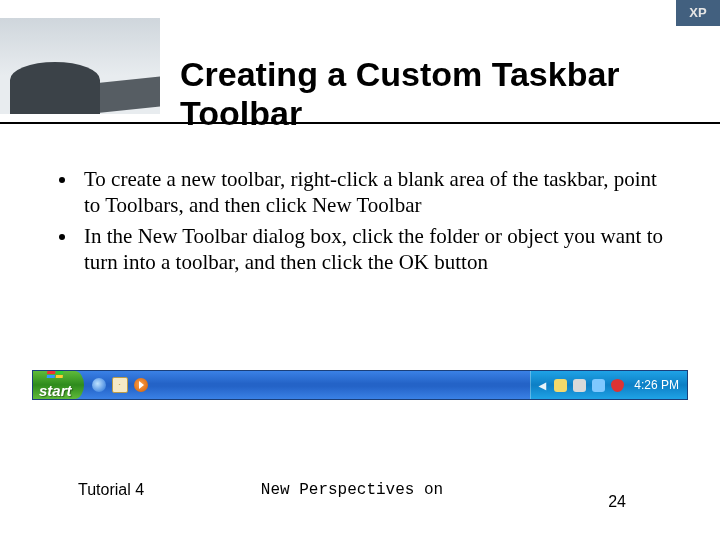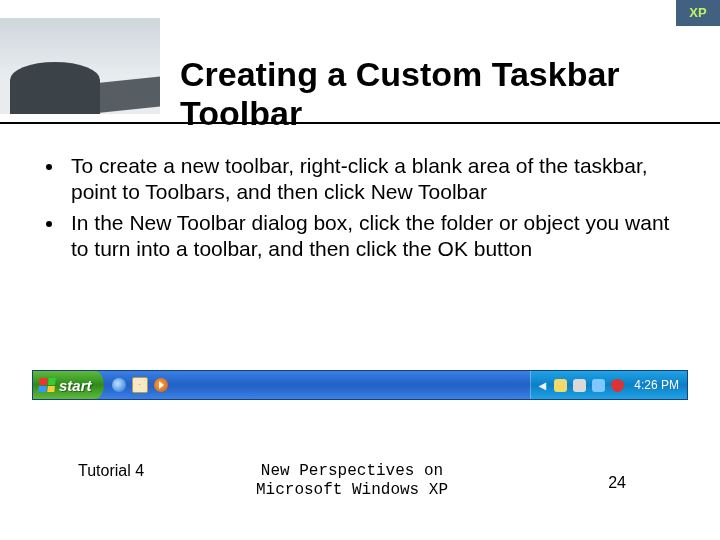--- a/index.html
+++ b/index.html
@@ -43,21 +43,21 @@
     width: 72px; height: 30px;
     background: #565d63;
     transform: skewY(-6deg);
     transform-origin: left bottom;
   }
   .xp-tab {
     position: absolute;
     top: 0; right: 0;
     width: 44px; height: 26px;
     background: #42607f;
-    color: #bef264;
+    color: #e5e5e5;
     font: bold 13px Arial;
     text-align: center;
     line-height: 26px;
   }
   .title {
     position: absolute;
     left: 180px;
     top: 55px;
     right: 20px;
     font-size: 34px;
@@ -72,23 +72,24 @@
   }
 
   
   .body-area {
     position: absolute;
     top: 150px;
     left: 32px;
     right: 30px;
   }
   ul.bullets {
-    margin: 3px;
+    margin: 16px;
     padding: 0 0 0 30px;
     list-style: disc;
+    font-family: Liberation Serif, serif;
   }
   ul.bullets li {
     font-size: 21px;
     line-height: 1.25;
     margin-bottom: 4px;
     padding-left: 6px;
   }
 
   
   .taskbar {
@@ -110,20 +111,21 @@
     align-items: center;
     padding: 0 12px 0 6px;
     background: linear-gradient(#5fbb3a 0%, #2e8b1d 50%, #5fbb3a 100%);
     border-top-right-radius: 10px 15px;
     border-bottom-right-radius: 10px 15px;
     font-style: italic;
     font-weight: bold;
     font-size: 15px;
     gap: 4px;
     text-shadow: 1px 1px 1px rgba(0,0,0,.4);
+    flex-direction: column;
   }
   .win-flag {
     width: 16px; height: 14px;
     display: grid;
     grid-template-columns: 1fr 1fr;
     grid-template-rows: 1fr 1fr;
     gap: 1px;
     transform: skewX(-6deg);
   }
   .win-flag span:nth-child(1){background:#e33;}
@@ -237,16 +239,15 @@
     <div class="tray-icon net"></div>
     <div class="tray-icon shield"></div>
     <span class="clock">4:26 PM</span>
   </div>
 </div>
 
 <div class="footer">
   <div class="foot-left">Tutorial 4</div>
   <div class="foot-center">
     <span>New Perspectives on</span><br>
-    <span>Microsoft Windows XP</span>
   </div>
   <div class="foot-right">24</div>
 </div>
 
 </body></html>

